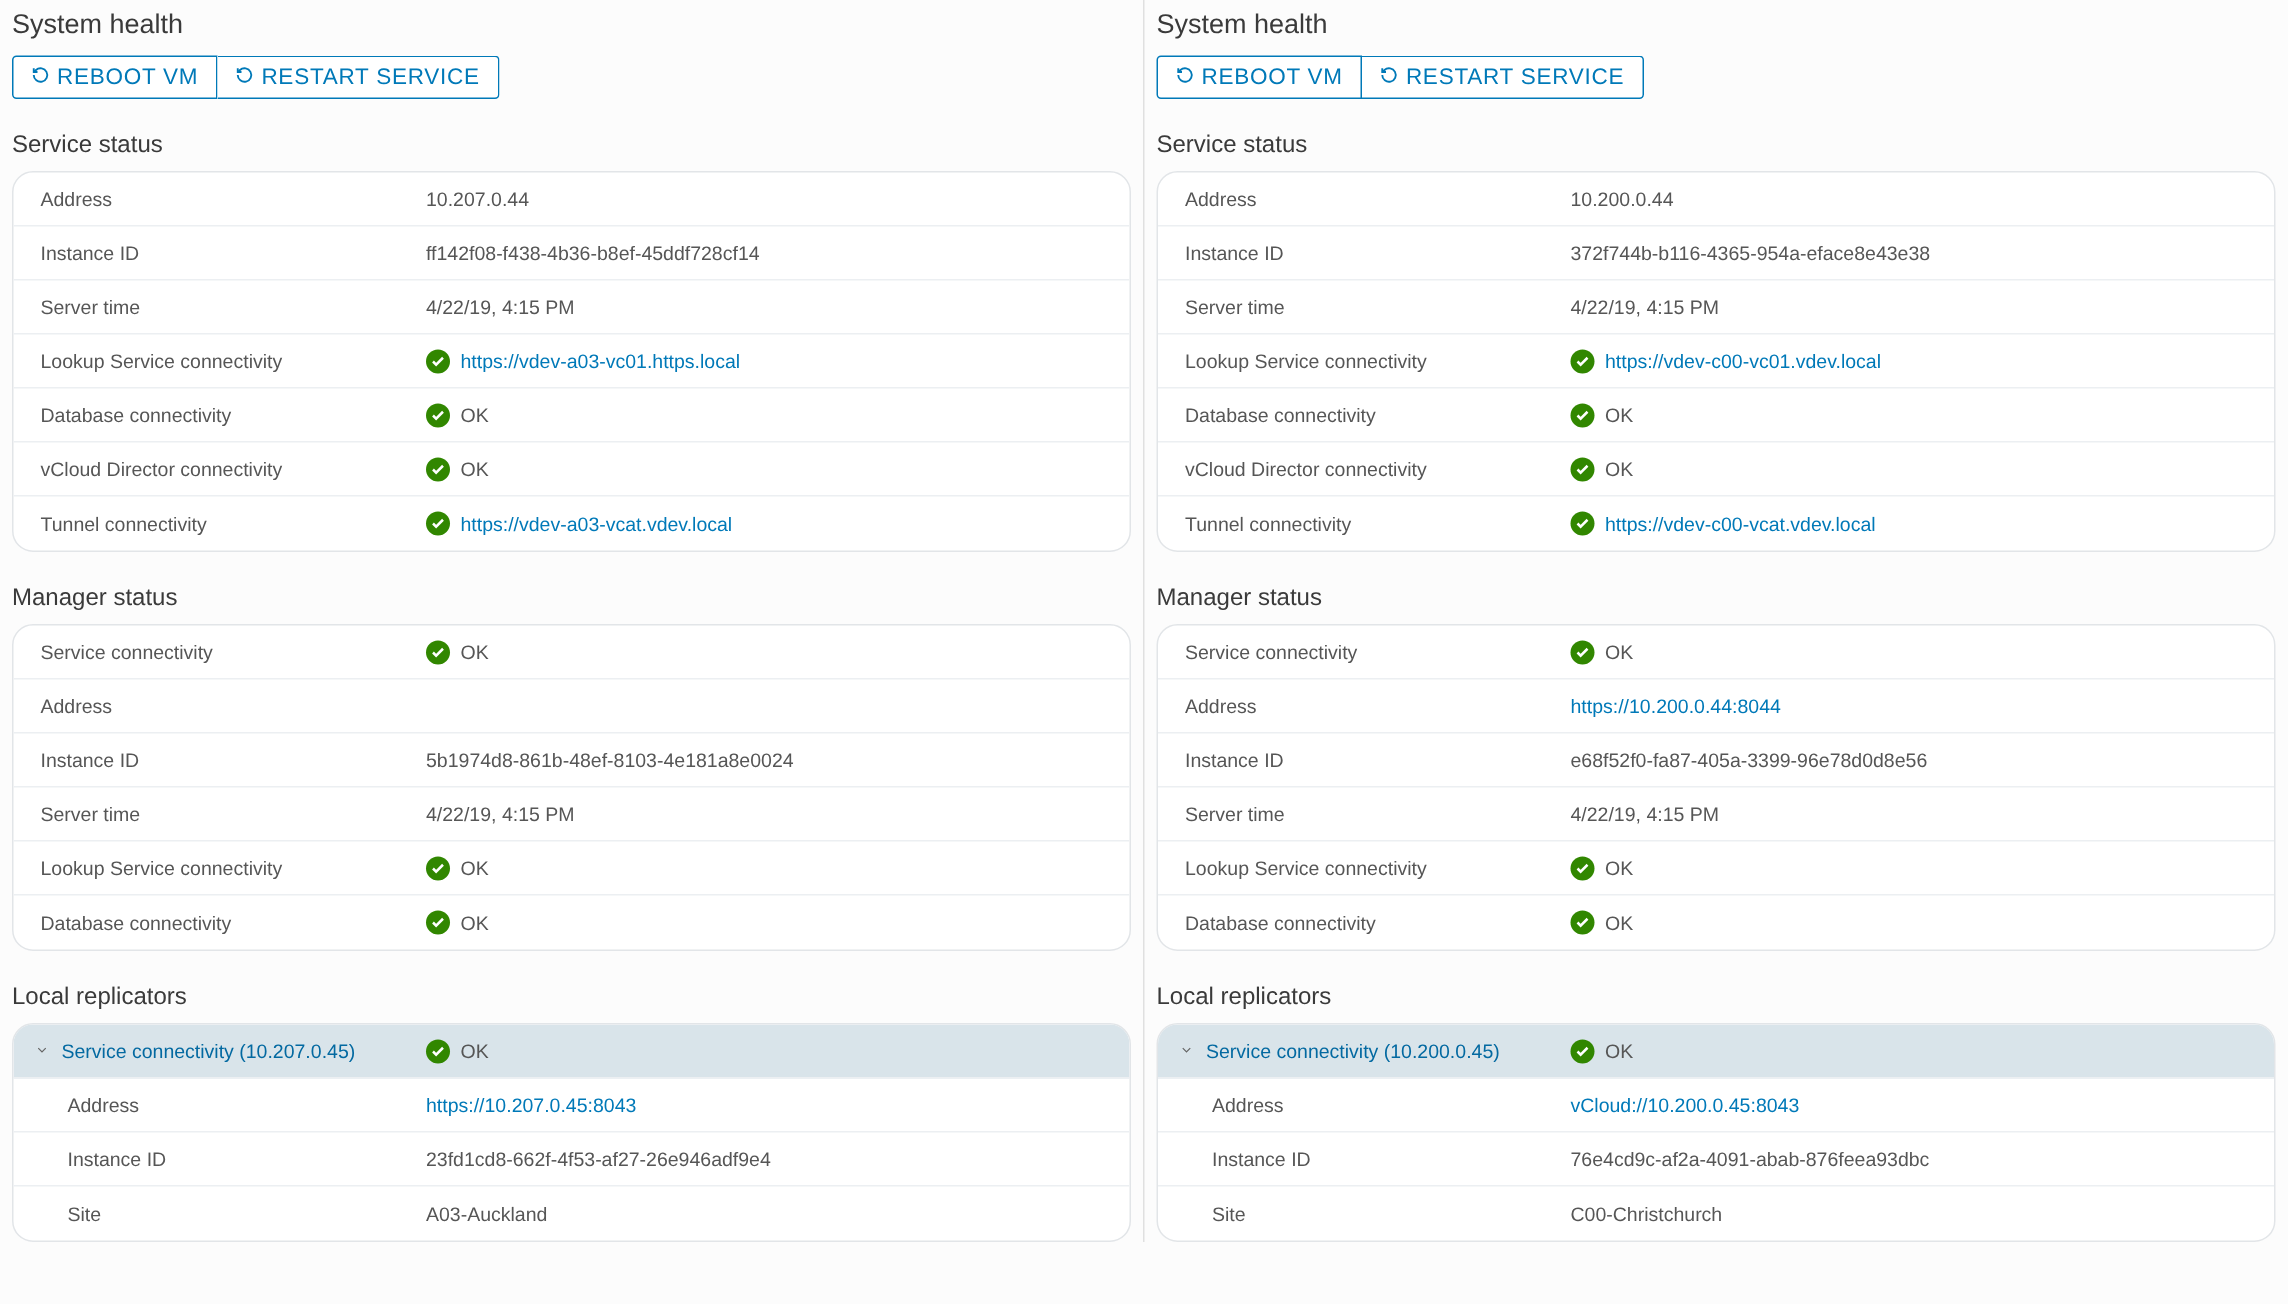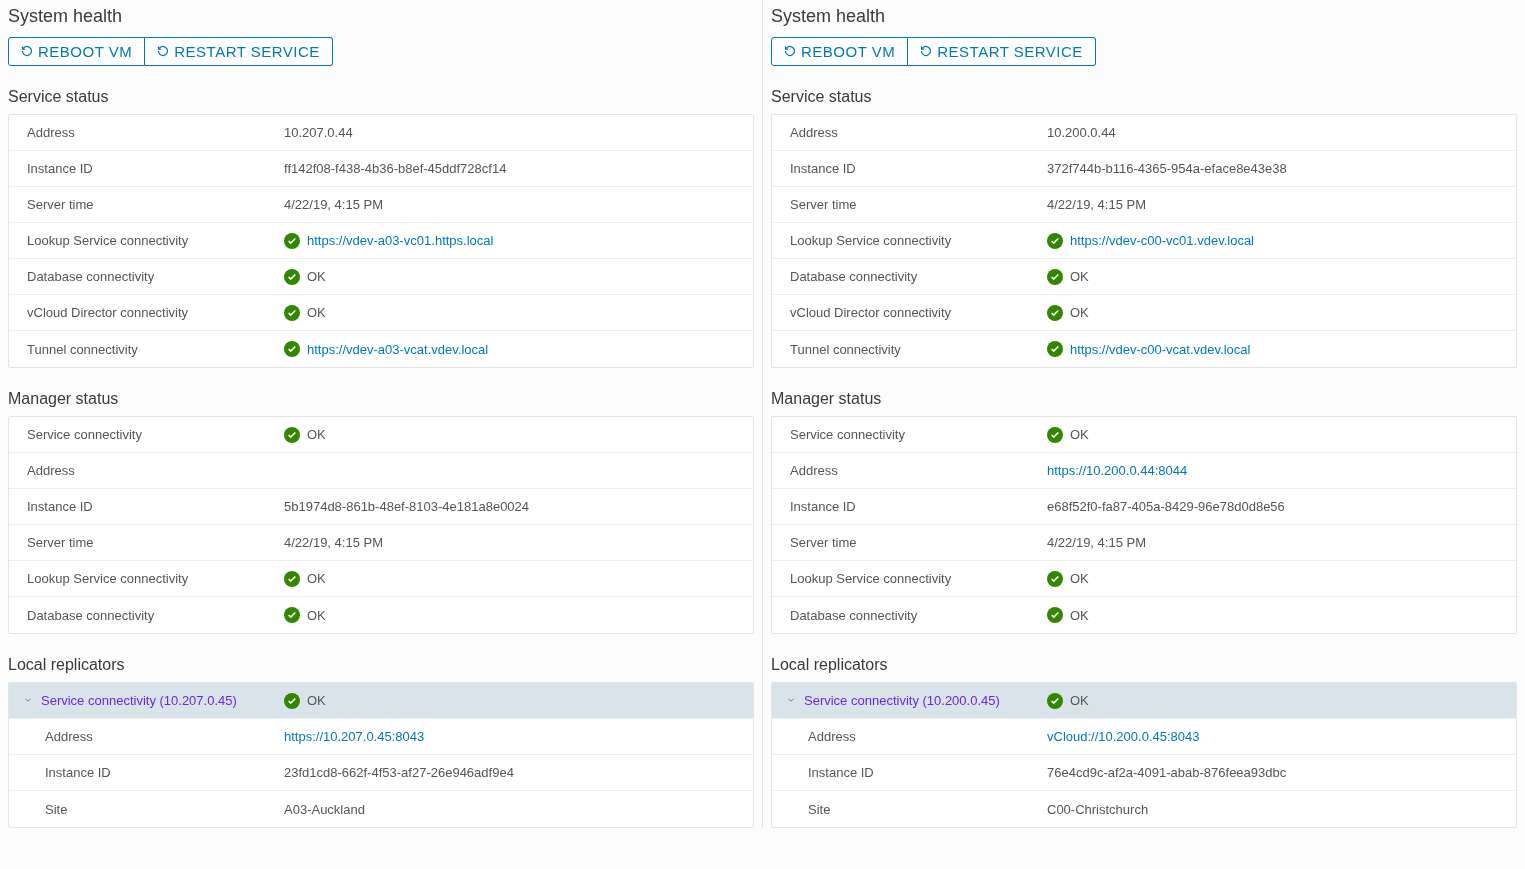--- a/index.html
+++ b/index.html
@@ -7,28 +7,28 @@
   .page { display:flex; width:1525px; }
   .col { flex:1; padding:0 8px; position:relative; }
   .col:first-child { border-right:1px solid #e0e0e0; }
   h1.section-title { font-size:18px; font-weight:400; color:#3a3a3a; margin:6px 0 10px 0; }
   h2.sub-title { font-size:16px; font-weight:400; color:#3a3a3a; margin:22px 0 8px 0; }
   .btn-row { display:flex; gap:0; margin-bottom:6px; }
   .btn { display:flex; align-items:center; gap:5px; border:1px solid #0079b8; background:#fff; color:#0079b8; font-size:15px; letter-spacing:0.5px; font-weight:500; padding:5px 12px; cursor:pointer; text-transform:uppercase; }
   .btn:first-child { border-radius:3px 0 0 3px; }
   .btn:last-child { border-radius:0 3px 3px 0; border-left:none; }
   .btn svg { width:12px; height:12px; }
-  .panel { border:1px solid #e2e5e8; border-radius:2px; background:#fff; overflow:hidden; }
+  .panel { border:1px solid #e2e5e8; border-radius:14px; background:#fff; overflow:hidden; }
   .row { display:flex; border-bottom:1px solid #eceff2; min-height:36px; align-items:center; }
   .row:last-child { border-bottom:none; }
   .row .label { width:275px; padding:9px 0 9px 18px; color:#565656; }
   .row .value { flex:1; padding:9px 0 9px 0; color:#565656; display:flex; align-items:center; gap:7px; }
   .row .value.link a, .row .value a { color:#0079b8; text-decoration:none; }
   .expand-hdr { background:#d9e4ea; }
-  .expand-hdr .label { display:flex; align-items:center; gap:8px; padding-left:14px; font-weight:400; color:#6d28d9; }
+  .expand-hdr .label { display:flex; align-items:center; gap:8px; padding-left:14px; font-weight:400; color:#0369a1; }
   .chev { width:10px; height:10px; }
   .sub-row .label { padding-left:36px; }
   .ok-badge { width:16px; height:16px; border-radius:50%; background:#318700; display:inline-flex; align-items:center; justify-content:center; flex:0 0 16px; }
   .ok-badge svg { width:10px; height:10px; }
 </style>
 </head>
 <body>
 
 <div class="page">
 
@@ -287,21 +287,21 @@
           </div>
         </div>
       <div class="row">
           <div class="label">Address</div>
           <div class="value">
             <a href="#">https://10.200.0.44:8044</a>
           </div>
         </div>
       <div class="row">
           <div class="label">Instance ID</div>
-          <div class="value">e68f52f0-fa87-405a-8429-96e78d0d8e56</div>
+          <div class="value">e68f52f0-fa87-405a-3399-96e78d0d8e56</div>
         </div>
       <div class="row">
           <div class="label">Server time</div>
           <div class="value">4/22/19, 4:15 PM</div>
         </div>
       <div class="row">
           <div class="label">Lookup Service connectivity</div>
           <div class="value">
             <span class="ok-badge">
               <svg viewBox="0 0 24 24" fill="none" stroke="#fff" stroke-width="4">

